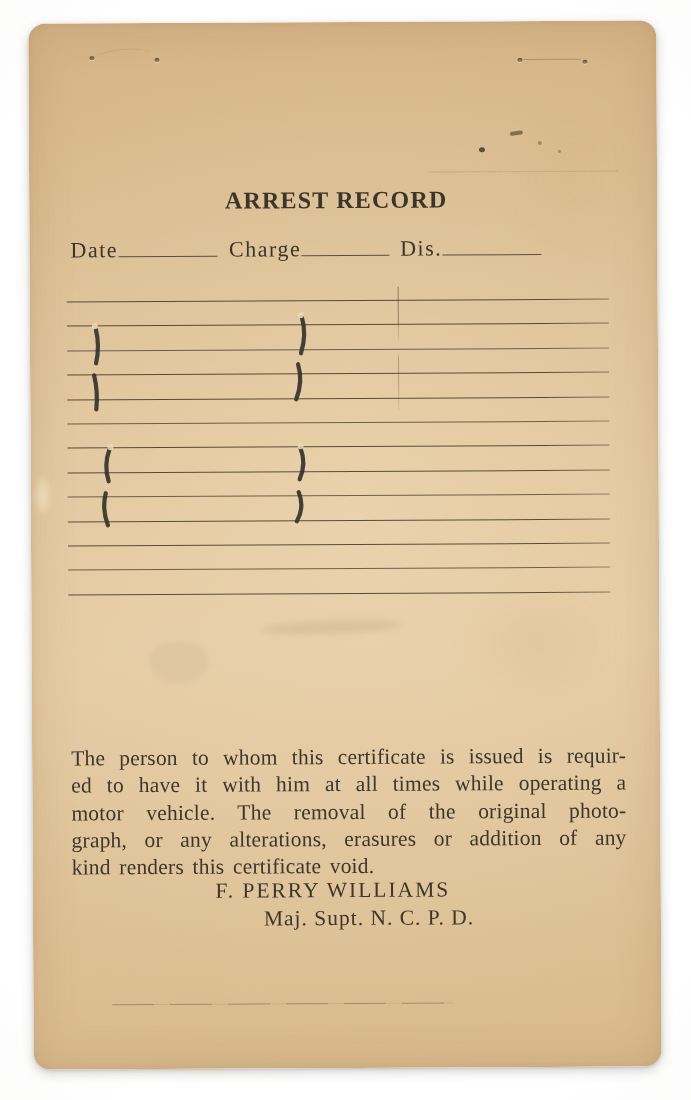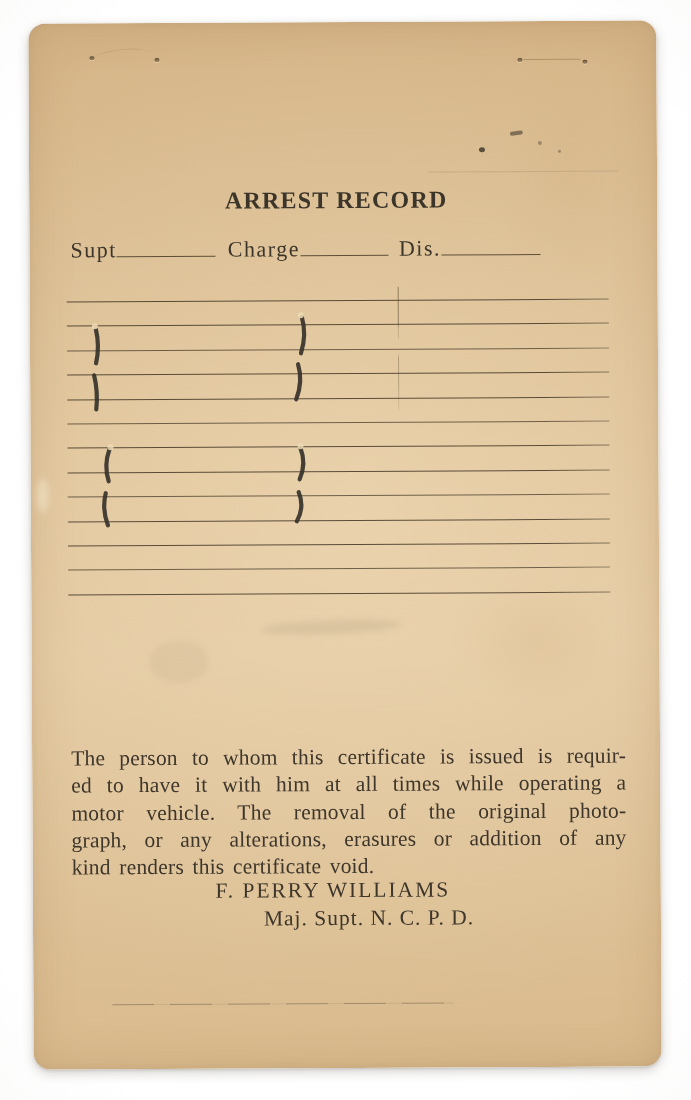--- a/index.html
+++ b/index.html
@@ -104,21 +104,21 @@
     <span class="wire-line" style="left:495px;top:38px;width:57px;"></span>
 
     <span class="speck" style="left:481px;top:110px;width:13px;height:4px;border-radius:2px;transform:rotate(-8deg);opacity:.7;"></span>
     <span class="speck" style="left:450px;top:126px;width:6px;height:5px;"></span>
     <span class="speck" style="left:509px;top:120px;width:4px;height:4px;opacity:.5;"></span>
     <span class="speck" style="left:529px;top:129px;width:3px;height:3px;opacity:.5;"></span>
     <span class="scratch" style="left:399px;top:150px;width:190px;"></span>
 
     <div class="title">ARREST RECORD</div>
 
-    <div class="header-row"><span>Supt</span><span class="header-rule rule-date"></span><span>Charge</span><span class="header-rule rule-charge"></span><span>Dis.</span><span class="header-rule rule-dis"></span></div>
+    <div class="header-row"><span>Date</span><span class="header-rule rule-date"></span><span>Charge</span><span class="header-rule rule-charge"></span><span>Dis.</span><span class="header-rule rule-dis"></span></div>
 
     <div id="ruled-lines">
         <div class="rline" style="top: 278px;"></div>
         <div class="rline" style="top: 302.4px;"></div>
         <div class="rline" style="top: 326.8px; opacity: 0.85;"></div>
         <div class="rline" style="top: 351.2px;"></div>
         <div class="rline" style="top: 375.6px;"></div>
         <div class="rline" style="top: 400px; opacity: 0.85;"></div>
         <div class="rline" style="top: 424.4px;"></div>
         <div class="rline" style="top: 448.8px;"></div>

